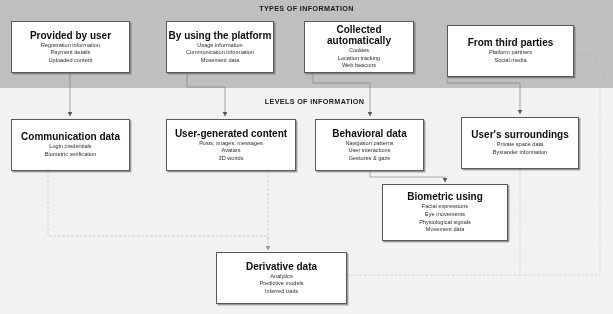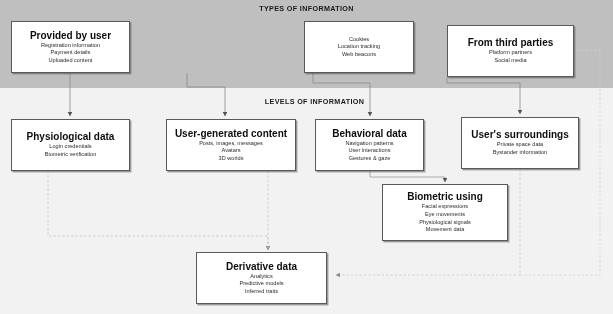--- a/index.html
+++ b/index.html
@@ -87,21 +87,21 @@
   #n-collected      { left: 304px; top: 21px;  width: 110px; height: 52px; }
   #n-third          { left: 447px; top: 25px;  width: 127px; height: 52px; }
   
   #n-auth           { left: 11px;  top: 119px; width: 119px; height: 52px; }
   #n-ugc            { left: 166px; top: 119px; width: 130px; height: 52px; }
   #n-behavioral     { left: 315px; top: 119px; width: 109px; height: 52px; align-items: center; }
   #n-surroundings   { left: 461px; top: 117px; width: 118px; height: 52px; }
   
   #n-biometric      { left: 382px; top: 184px; width: 126px; height: 57px; }
   
-  #n-derivative     { left: 196px; top: 252px; width: 131px; height: 52px; }
+  #n-derivative     { left: 216px; top: 252px; width: 131px; height: 52px; }
 </style>
 </head>
 <body>
 
 <div id="canvas">
 
   <div class="band band-types"></div>
   <div class="band band-levels"></div>
 
   <svg id="wires" viewBox="0 0 613 314">
@@ -135,35 +135,42 @@
   <div class="band-title t1">TYPES OF INFORMATION</div>
   <div class="band-title t2">LEVELS OF INFORMATION</div>
 
   <div class="node" id="n-provided">
     <div class="node-title">Provided by user</div>
     <div class="node-item">Registration information</div>
     <div class="node-item">Payment details</div>
     <div class="node-item">Uploaded content</div>
   </div>
 
+  <div class="node" id="n-platform">
+    <div class="node-title">By using the platform</div>
+    <div class="node-item">Usage information</div>
+    <div class="node-item">Communication information</div>
+    <div class="node-item">Movement data</div>
+  </div>
 
   <div class="node" id="n-collected">
+    <div class="node-title">Collected automatically</div>
     <div class="node-item">Cookies</div>
     <div class="node-item">Location tracking</div>
     <div class="node-item">Web beacons</div>
   </div>
 
   <div class="node" id="n-third">
     <div class="node-title">From third parties</div>
     <div class="node-item">Platform partners</div>
     <div class="node-item">Social media</div>
   </div>
 
   <div class="node" id="n-auth">
-    <div class="node-title">Physiological data</div>
+    <div class="node-title">Communication data</div>
     <div class="node-item">Login credentials</div>
     <div class="node-item">Biometric verification</div>
   </div>
 
   <div class="node" id="n-ugc">
     <div class="node-title">User-generated content</div>
     <div class="node-item">Posts, images, messages</div>
     <div class="node-item">Avatars</div>
     <div class="node-item">3D worlds</div>
   </div>

